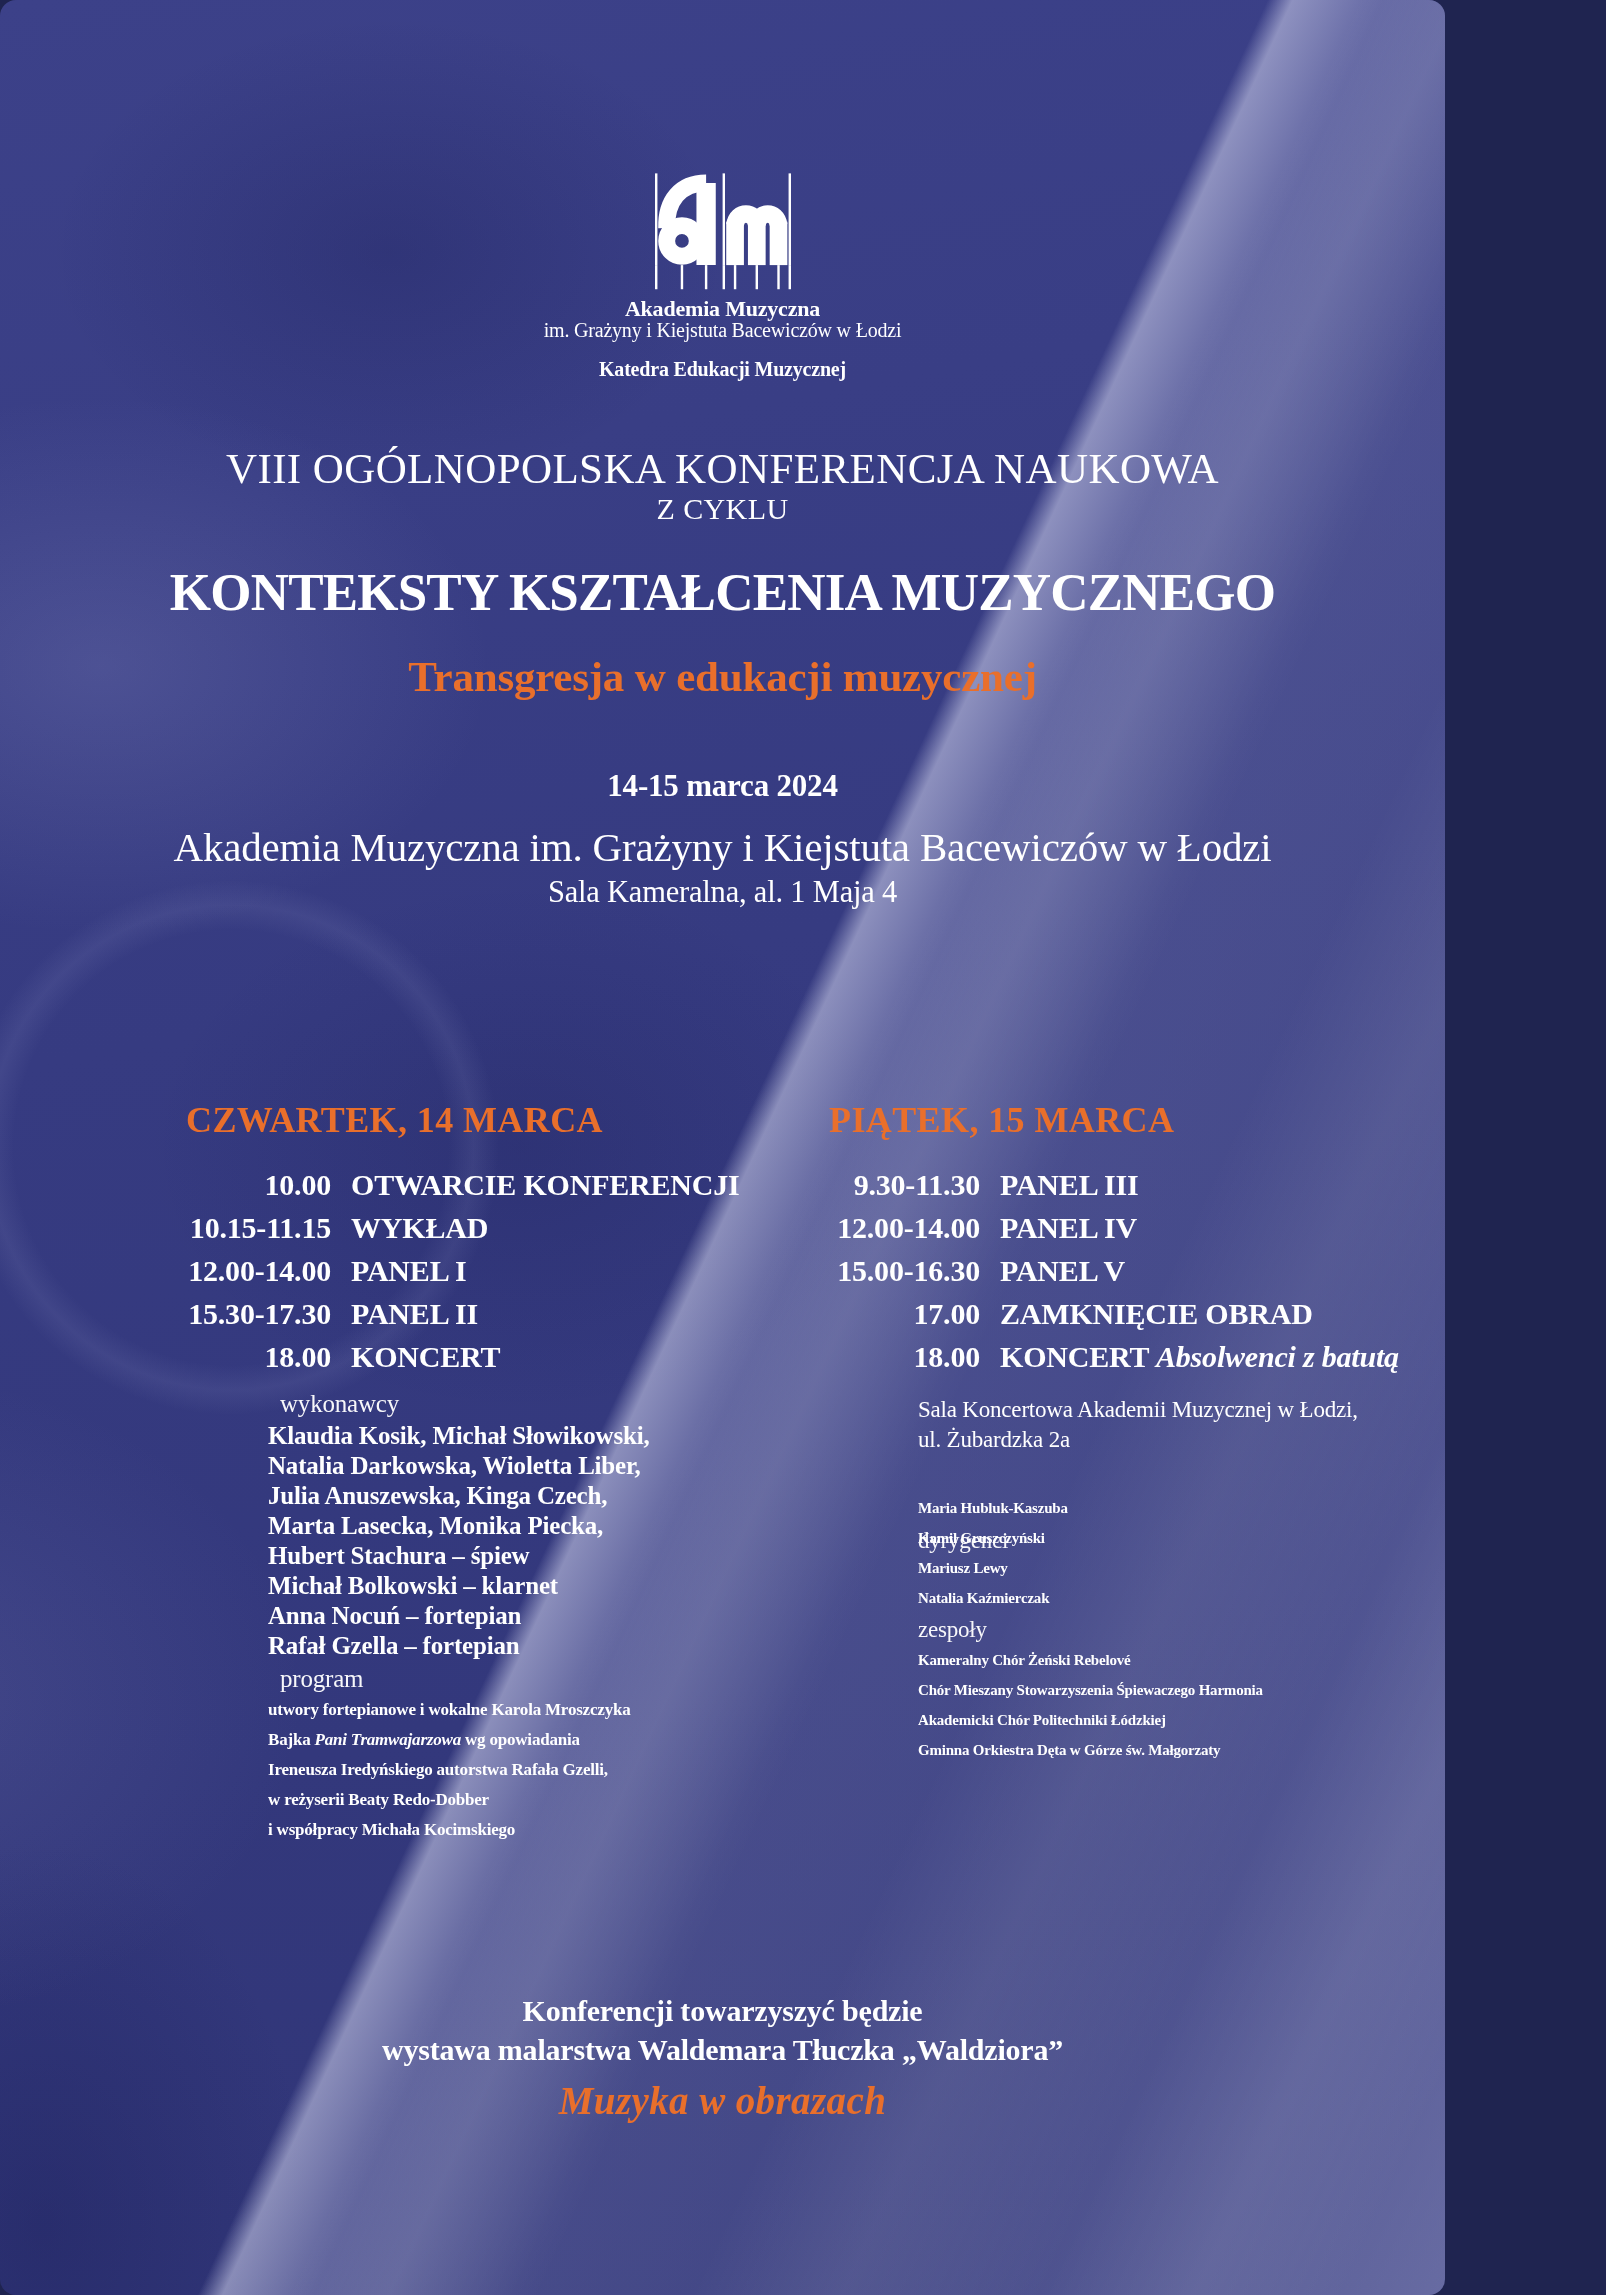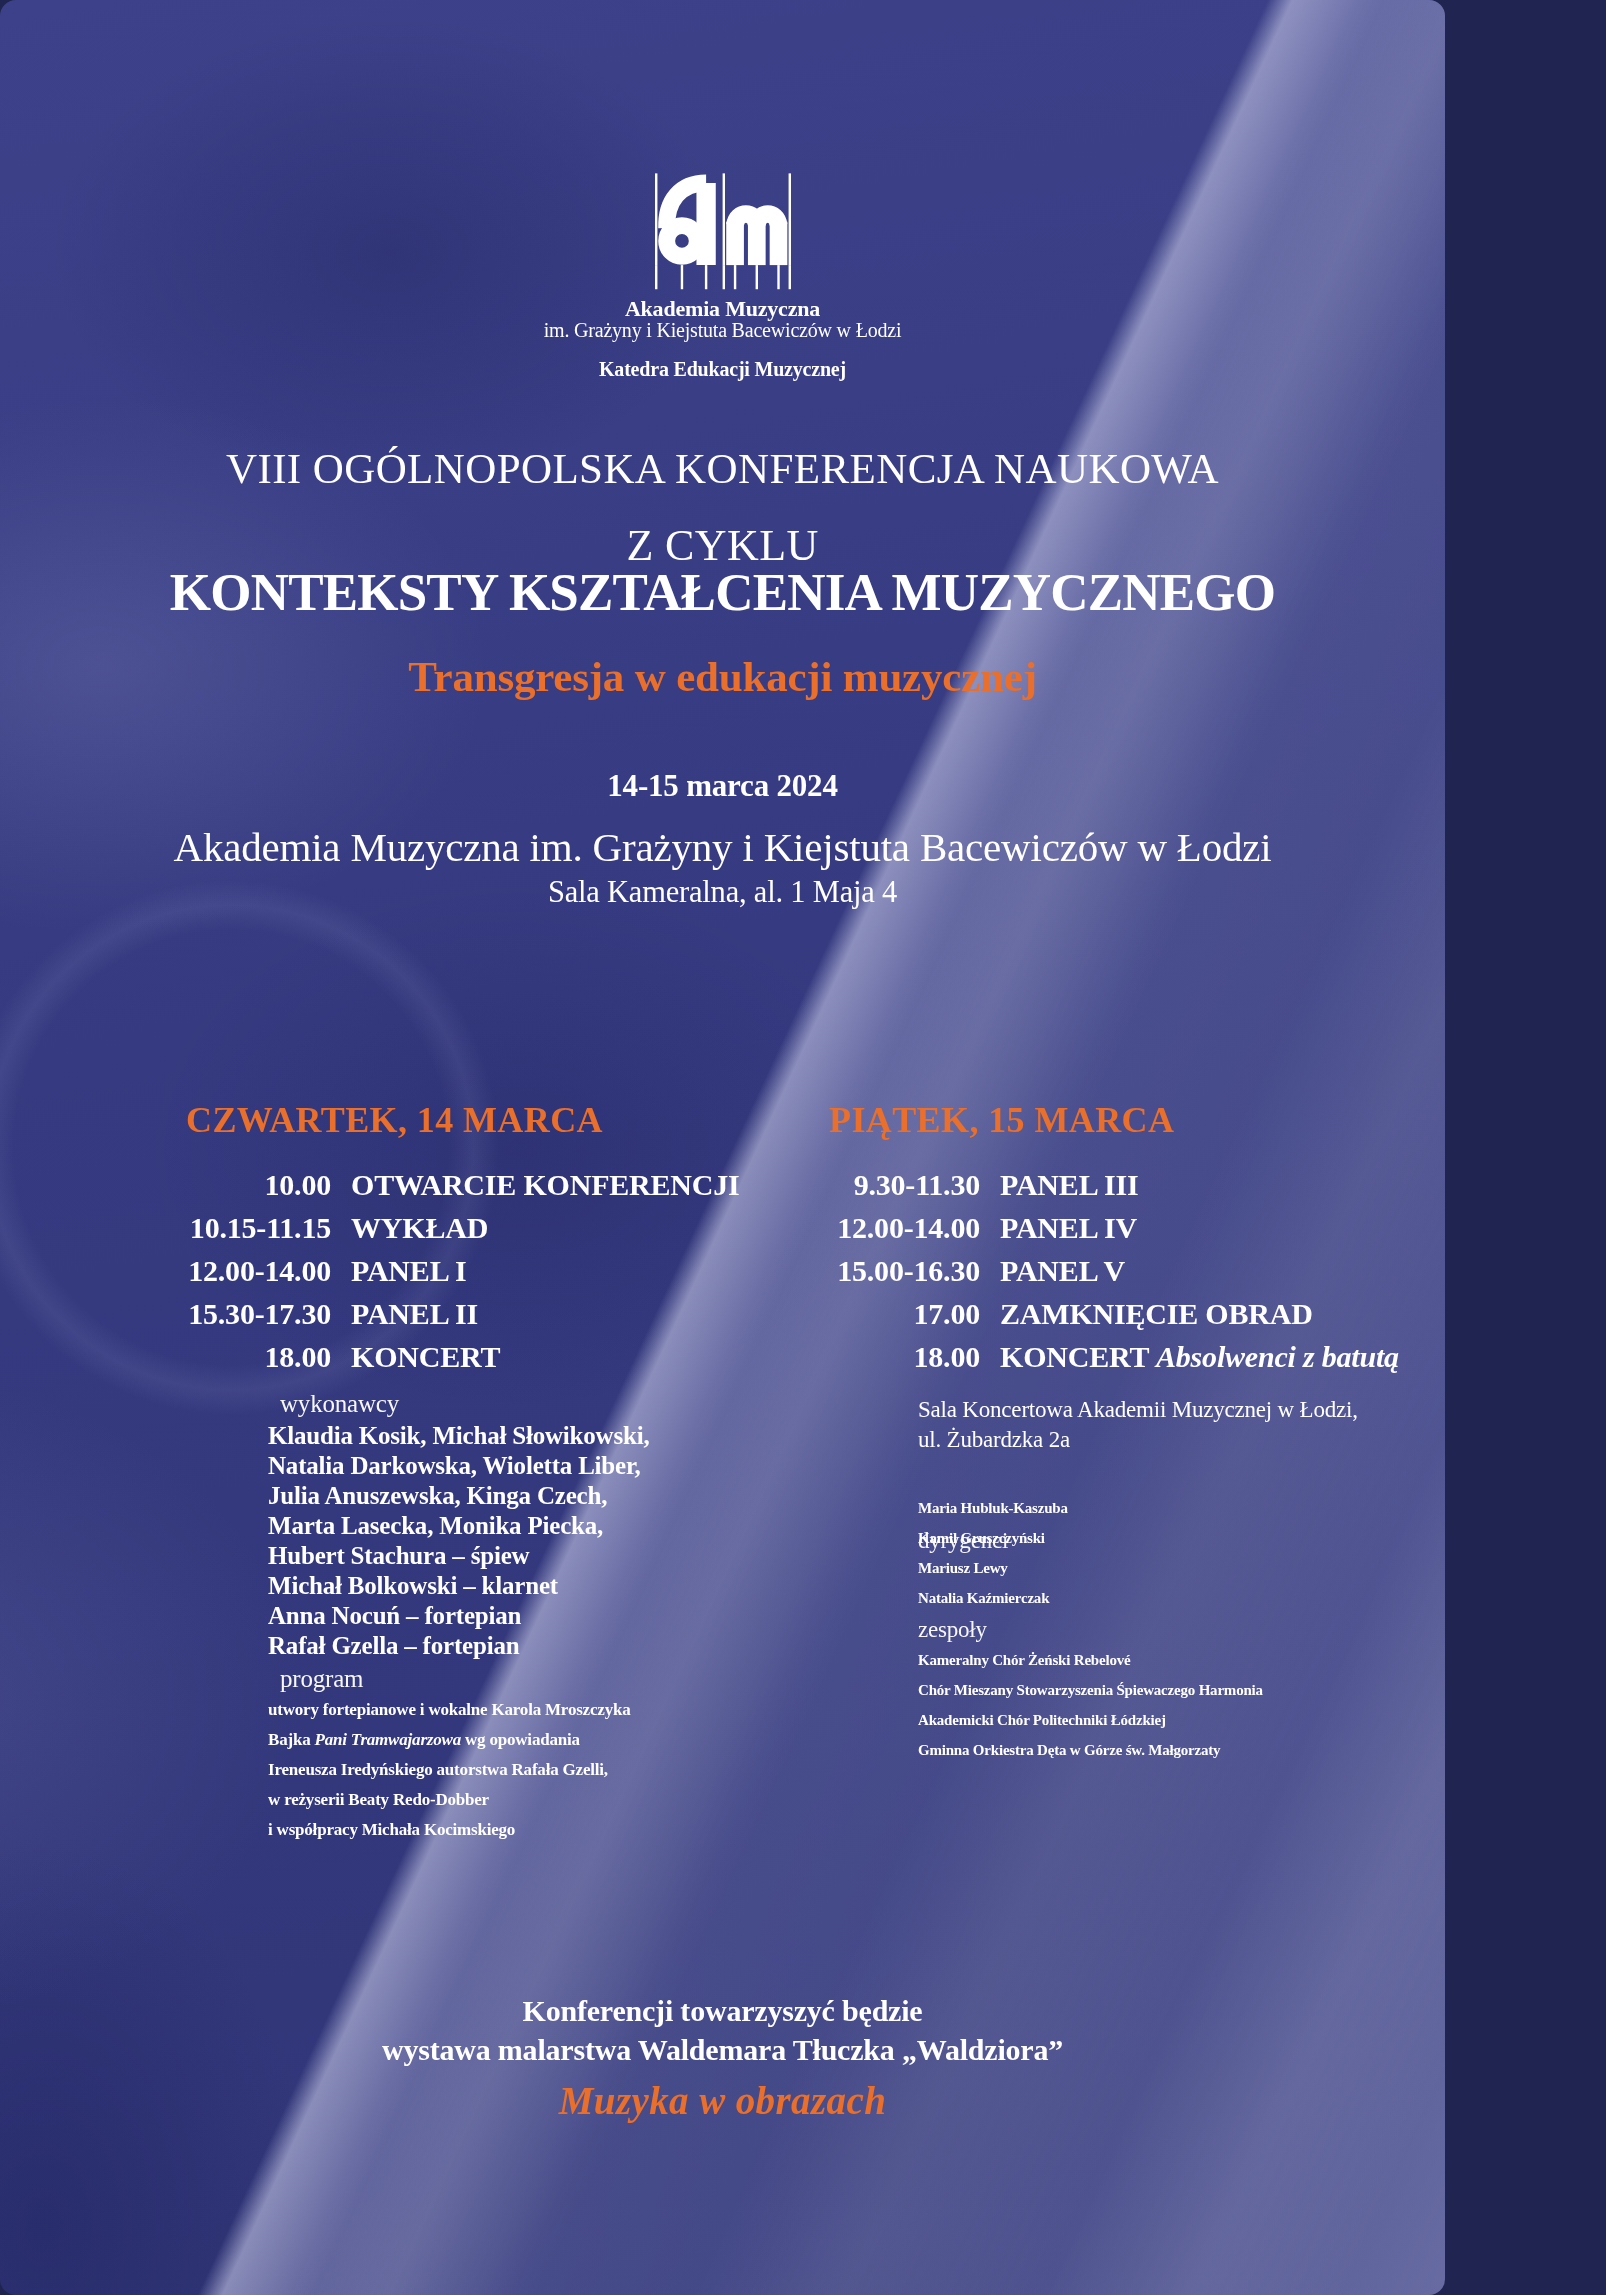--- a/index.html
+++ b/index.html
@@ -39,21 +39,21 @@
   .abs{position:absolute;}
 
   
   .logo-svg{position:absolute;left:50%;top:170px;margin-left:-70px;}
   .inst-bold{top:296px;font-size:22px;font-weight:700;}
   .inst-rest{top:319px;font-size:20px;font-weight:400;}
   .dept{top:358px;font-size:20px;font-weight:700;}
 
   
   .series-1{top:444px;font-size:43px;font-weight:400;letter-spacing:0.4px;}
-  .series-2{top:520px;font-size:44px;font-weight:400;letter-spacing:0.4px;}
+  .series-2{top:492px;font-size:30px;font-weight:400;letter-spacing:0.4px;}
   .title{top:562px;font-size:53px;font-weight:700;letter-spacing:-0.8px;}
   .subtitle{top:652px;font-size:43px;font-weight:700;color:var(--accent,#E96F2B);}
   .date-line{top:768px;font-size:31px;font-weight:700;}
   .venue-1{top:823px;font-size:41px;font-weight:400;}
   .venue-2{top:875px;font-size:30.5px;font-weight:400;}
 
   
   .day-heading{font-size:36px;font-weight:700;letter-spacing:0.4px;color:var(--accent,#E96F2B);top:1099px;}
   .h-day1{left:186px;}
   .h-day2{left:829px;}

